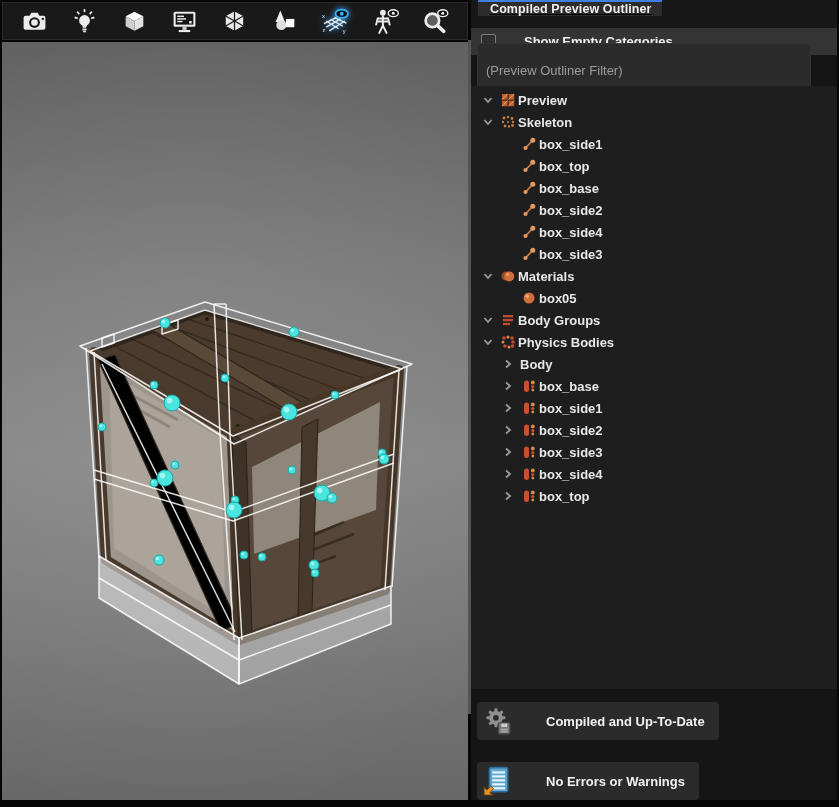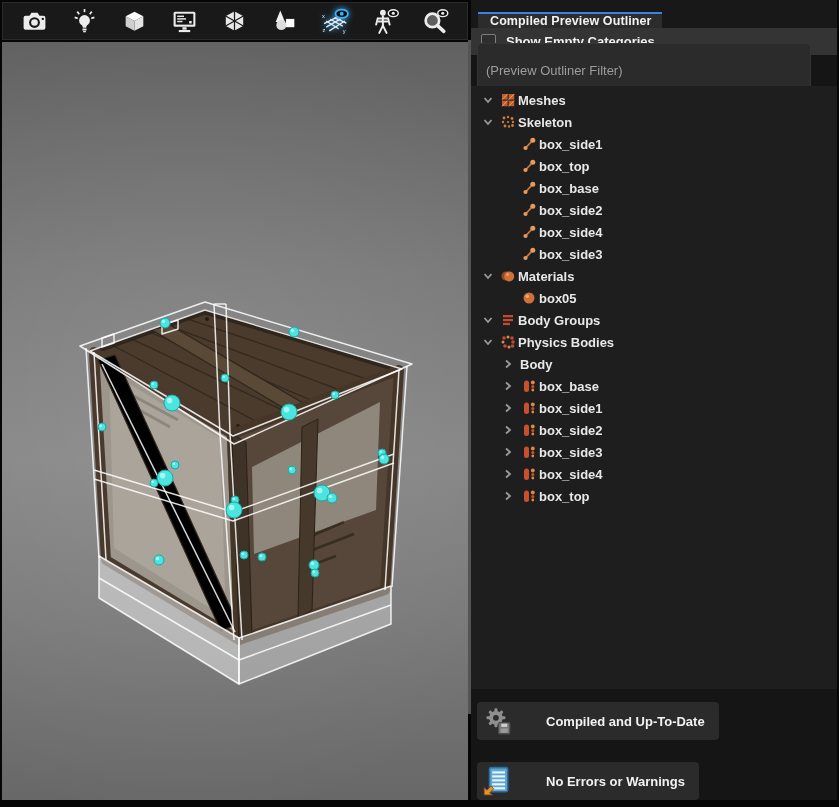--- a/index.html
+++ b/index.html
@@ -27,34 +27,34 @@
     overflow:hidden;
   }
   #scene{position:absolute;left:0;top:0;}
   
   #splitter{position:absolute;left:468px;top:40px;width:3px;height:674px;background:#545454;}
   
   #right-pane{
     position:absolute;left:471px;top:0;width:366px;height:800px;
     background:#1d1d1d;display:flex;flex-direction:column;
   }
-  #tabbar{height:28px;background:#181818;display:flex;align-items:flex-end;flex:0 0 auto;}
+  #tabbar{height:28px;background:#181818;display:flex;align-items:flex-start;flex:0 0 auto;text-decoration:underline;}
   #tab-active{
     margin-left:7px;width:184px;background:#2c2c2c;border-top:2px solid #3e7fe8;
     box-sizing:border-box;display:flex;align-items:center;padding-left:12px;
     color:#f2f2f2;font-size:12.5px;font-weight:bold;letter-spacing:.1px;
   }
   #checkbox-row{
     height:27px;background:#343434;display:flex;align-items:center;flex:0 0 auto;
   }
   #checkbox-box{
     width:15px;height:15px;margin-left:10px;border:1.5px solid #7e7e7e;border-radius:2px;
     background:#2e2e2e;box-sizing:border-box;
   }
-  #checkbox-label{margin-left:10px;color:#f0f0f0;font-size:13px;font-weight:bold;}
+  #checkbox-label{margin-left:28px;color:#f0f0f0;font-size:13px;font-weight:bold;}
   #filter-wrap{height:31px;background:#151515;display:flex;align-items:center;flex:0 0 auto;}
   #filter-input{
     flex:1;margin:0 26px 0 6px;height:21px;background:#2b2b2b;border:1px solid #353535;
     border-radius:5px;color:#dcdcdc;font-size:13px;padding:16px 8px;outline:none;
     font-family:"Liberation Sans","DejaVu Sans",sans-serif;
   }
   #filter-input::placeholder{color:#9c9c9c;opacity:1;}
   #tree{flex:1 1 auto;background:#1e1e1e;padding-top:3px;overflow:hidden;}
   .trow{height:22px;display:flex;align-items:center;color:#e8e8e8;font-size:13px;font-weight:600;}
   .trow .chev{width:13px;height:13px;display:flex;align-items:center;justify-content:center;flex:0 0 auto;}
@@ -395,21 +395,21 @@
               <rect x="8.6" y="8.6" width="5.6" height="5.6"></rect>
             </g>
             <g stroke="#f0a06a" stroke-width="1">
               <line x1="2" y1="7.6" x2="7.6" y2="2"></line>
               <line x1="8.6" y1="14.2" x2="14.2" y2="8.6"></line>
               <line x1="8.6" y1="7.6" x2="14.2" y2="2"></line>
               <line x1="2" y1="14.2" x2="7.6" y2="8.6"></line>
             </g>
           </svg>
         </span>
-        <span class="tlabel">Meshes</span>
+        <span class="tlabel">Preview</span>
       </div>
       <div class="trow ind0">
         <span class="chev">
           <svg width="12" height="12" viewBox="0 0 12 12">
             <polyline points="2.5,4 6,8 9.5,4" fill="none" stroke="#9a9a9a" stroke-width="1.8"></polyline>
           </svg>
         </span>
         <span class="ticon">
           <svg width="16" height="16" viewBox="0 0 16 16">
             <g fill="#cf7a3d">

